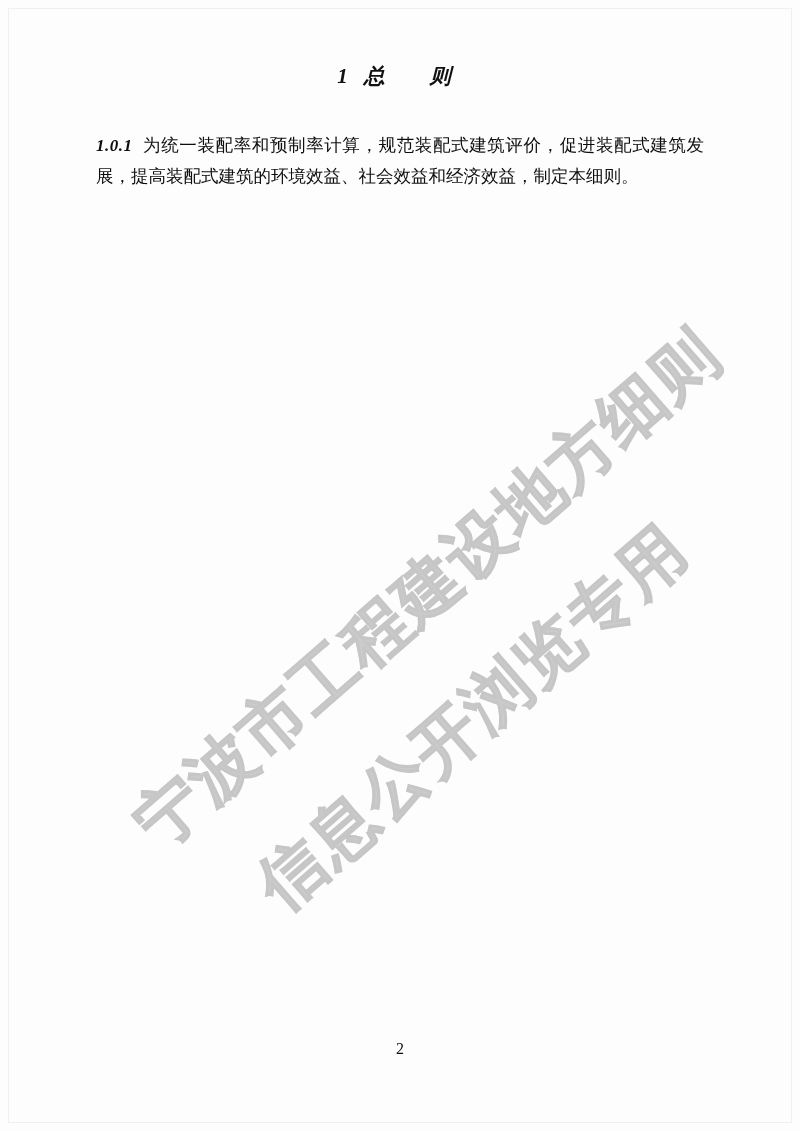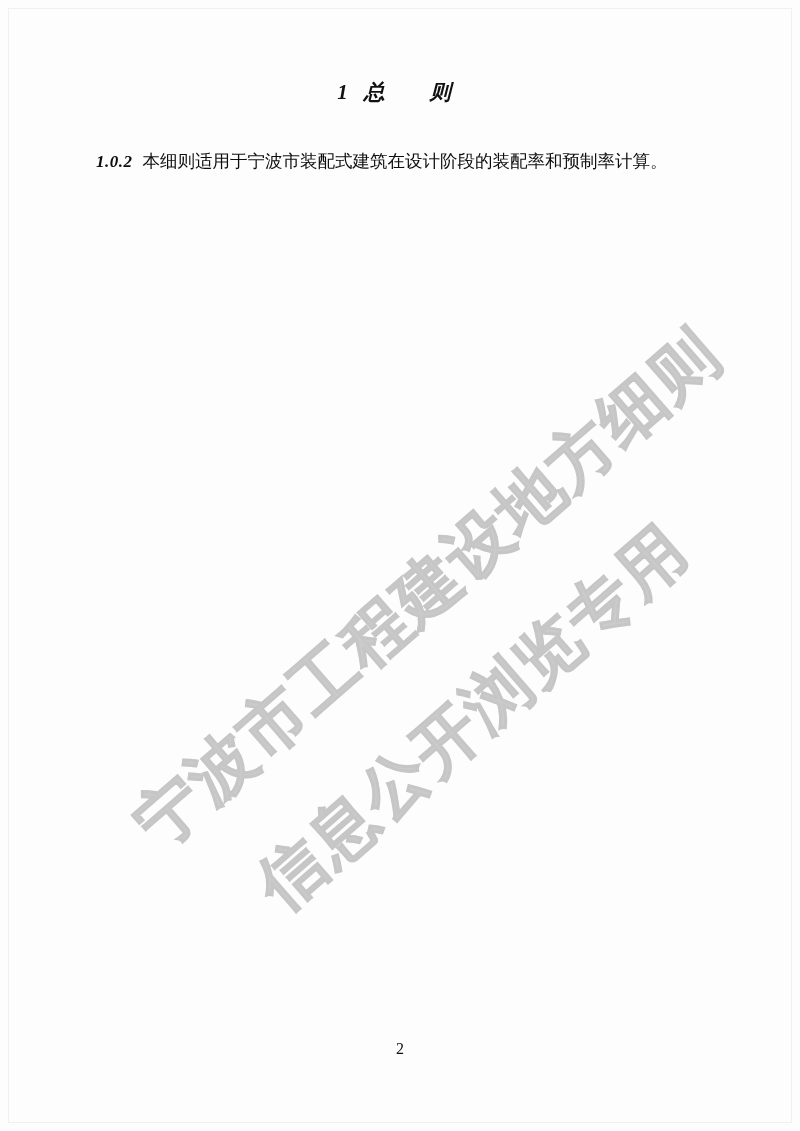--- a/index.html
+++ b/index.html
@@ -29,21 +29,21 @@
     top: 8px;
     right: 8px;
     bottom: 8px;
     border: 1px solid #f0f0f0;
     pointer-events: none;
   }
 
   .content {
     position: absolute;
     left: 96px;
-    top: 78px;
+    top: 62px;
     width: 608px;
   }
 
   .chapter-title {
     text-align: center;
     font-size: 21px;
     font-weight: bold;
     font-style: italic;
     letter-spacing: 2px;
     color: #111;
@@ -134,23 +134,23 @@
     <div class="wm-line l1">宁波市工程建设地方细则</div>
     <div class="wm-line l2">信息公开浏览专用</div>
   </div>
 
   <div class="content">
 
     <h1 class="chapter-title">
       <span class="num">1</span><span class="name">总　则</span>
     </h1>
 
+    <p class="clause">
+      <span class="clause-no">1.0.1</span><span class="clause-text">为统一装配率和预制率计算，规范装配式建筑评价，促进装配式建筑发展，提高装配式建筑的环境效益、社会效益和经济效益，制定本细则。</span>
+    </p>
 
-    <p class="clause">
-      <span class="clause-no">1.0.2</span><span class="clause-text">本细则适用于宁波市装配式建筑在设计阶段的装配率和预制率计算。</span>
-    </p>
 
 
   </div>
 
   <div class="page-number">2</div>
 
 </div>
 
 </body></html>

